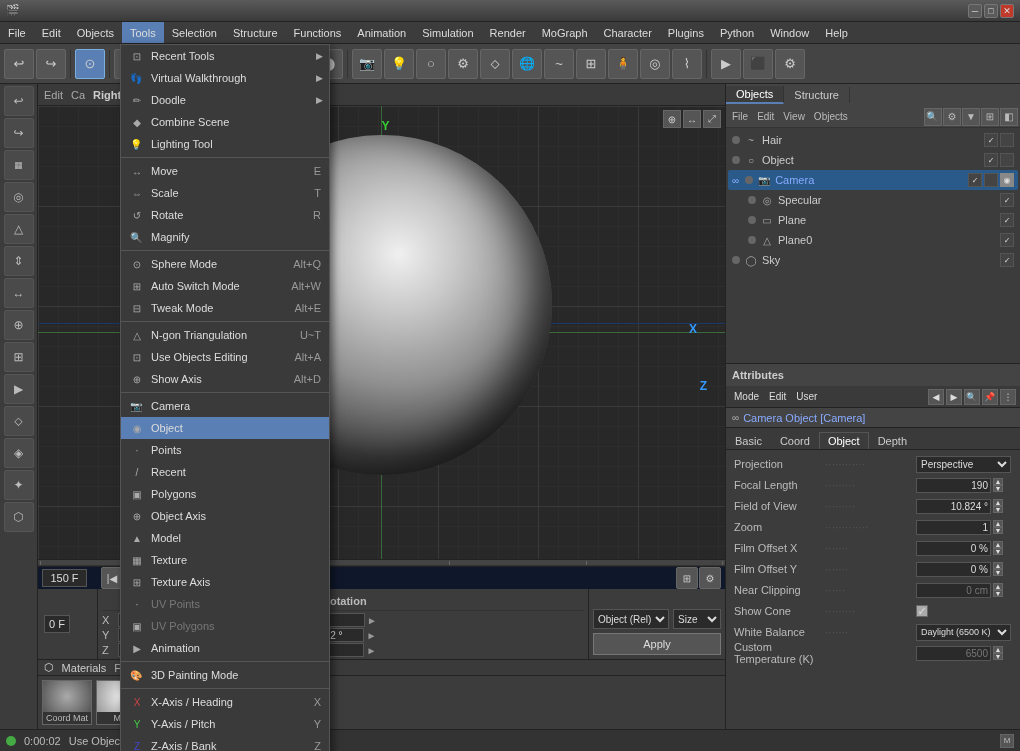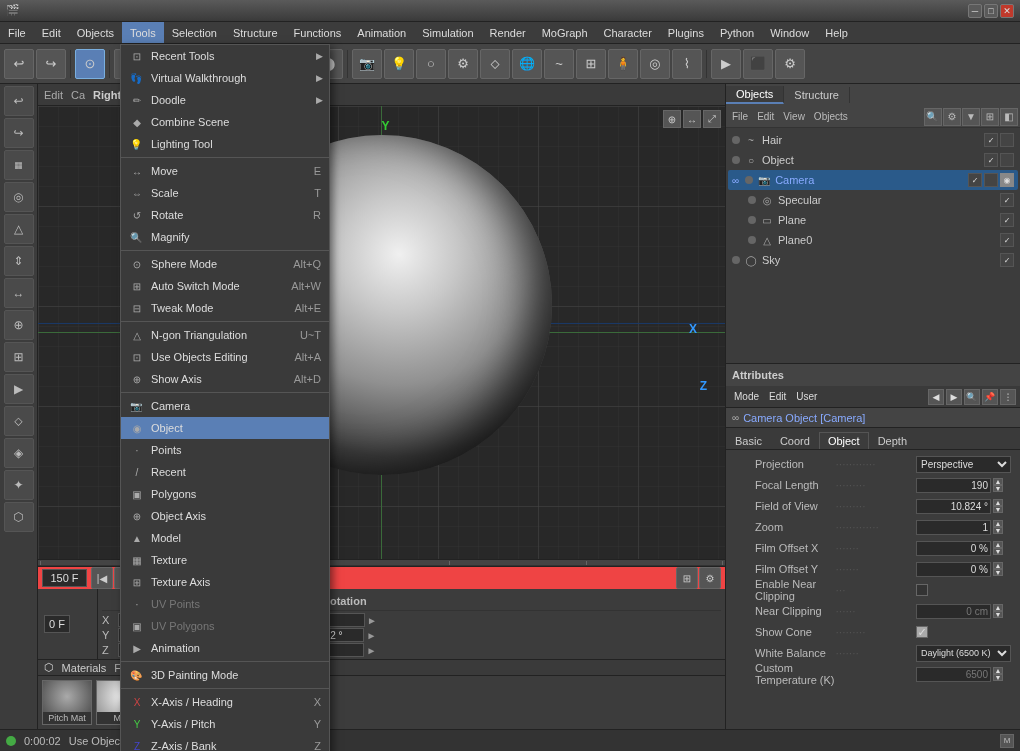--- a/index.html
+++ b/index.html
@@ -54,21 +54,21 @@
     #attributes-panel { flex: 1; display: flex; flex-direction: column; }
     #attr-header { height: 22px; background: #444; display: flex; align-items: center; padding: 0 6px; font-size: 11px; color: #ccc; font-weight: bold; }
     #attr-toolbar { height: 22px; background: #3a3a3a; border-bottom: 1px solid #222; display: flex; align-items: center; padding: 0 4px; gap: 2px; font-size: 10px; }
     #attr-title { height: 20px; background: #444; border-bottom: 1px solid #222; display: flex; align-items: center; padding: 0 6px; font-size: 11px; color: #88aaff; gap: 4px; }
     #attr-tabs { height: 22px; background: #3a3a3a; display: flex; align-items: flex-end; border-bottom: 1px solid #222; }
     .attr-tab { padding: 2px 8px; font-size: 11px; color: #ccc; cursor: pointer; border: 1px solid transparent; border-bottom: none; margin-bottom: 0; }
     .attr-tab.active { background: #3c3c3c; border-color: #555; color: #fff; }
     #attr-content { flex: 1; overflow: hidden; padding: 4px; }
     .attr-section-title { font-size: 11px; color: #eee; font-weight: bold; padding: 4px 2px; margin-bottom: 2px; }
     .attr-row { display: flex; align-items: center; height: 20px; margin-bottom: 1px; }
-    .attr-label { flex: 1; font-size: 11px; color: #bbb; padding-left: 4px; margin-left: 21px; }
+    .attr-label { flex: 1; font-size: 11px; color: #bbb; padding-left: 4px; }
     .attr-value { width: 100px; display: flex; align-items: center; gap: 2px; }
     .attr-checkbox { width: 12px; height: 12px; border: 1px solid #666; background: #333; cursor: pointer; display: flex; align-items: center; justify-content: center; }
     .attr-checkbox.checked { background: #aaa; }
 
     
     #statusbar { height: 22px; background: #333; border-top: 1px solid #222; display: flex; align-items: center; padding: 0 6px; font-size: 11px; color: #bbb; gap: 8px; }
 
     
     #tools-dropdown { position: absolute; left: 120px; top: 44px; width: 210px; background: #3a3a3a; border: 1px solid #555; z-index: 100; box-shadow: 3px 3px 8px rgba(0,0,0,0.5); }
     .dd-item { height: 22px; display: flex; align-items: center; padding: 0 8px; gap: 6px; cursor: pointer; font-size: 11px; color: #ddd; position: relative; }
@@ -90,21 +90,21 @@
     .content-wrapper { display: flex; height: calc(751px - 22px - 22px - 40px - 22px); }
 
     .left-sidebar { width: 38px; background: #3c3c3c; border-right: 1px solid #222; display: flex; flex-direction: column; align-items: center; padding: 2px; gap: 2px; }
 
     .main-area { flex: 1; display: flex; flex-direction: column; }
 
     .viewport-area { flex: 1; position: relative; background: #2a2a2a; overflow: hidden; }
 
     .timeline-area { height: 100px; background: #3c3c3c; border-top: 1px solid #222; display: flex; flex-direction: column; }
     .timeline-ruler-row { height: 22px; background: #444; border-bottom: 1px solid #333; position: relative; overflow: hidden; }
-    .timeline-playback { height: 32px; background: #ef4444; border-top: 1px solid #222; display: flex; align-items: center; gap: 4px; padding: 0 4px; }
+    .timeline-playback { height: 32px; background: #0f172a; border-top: 1px solid #222; display: flex; align-items: center; gap: 14px; padding: 0 4px; }
   </style>
 </head>
 <body>
 
 <div id="titlebar">
   <div class="title">
     <span>🎬</span>
   </div>
   <div class="win-controls">
     <div class="win-btn">─</div>
@@ -306,34 +306,47 @@
             <input type="text" value="-1431.433 cm" style="background: rgb(42, 42, 42); border: 1px solid rgb(85, 85, 85); color: rgb(221, 221, 221); font-size: 10px; width: 75px; height: 14px; padding: 0px 2px;">
             <span style="color:#999;font-size:10px;">►</span>
             <input type="text" value="0 cm" style="background: rgb(42, 42, 42); border: 1px solid rgb(85, 85, 85); color: rgb(221, 221, 221); font-size: 10px; width: 75px; height: 14px; padding: 0px 2px;">
             <span style="color:#999;font-size:10px;">►</span>
             <span style="font-size:10px;color:#bbb;">B</span>
             <input type="text" value="0 °" style="background: rgb(42, 42, 42); border: 1px solid rgb(85, 85, 85); color: rgb(221, 221, 221); font-size: 10px; width: 60px; height: 14px; padding: 0px 2px;">
             <span style="color:#999;font-size:10px;">►</span>
           </div>
         </div>
 
+        <div style="display:flex; flex-direction:column; justify-content:flex-end; padding:4px 4px; gap:4px; border-left:1px solid #222;">
+          <div style="display:flex; gap:4px; align-items:center;">
+            <select style="background:#2a2a2a;border:1px solid #555;color:#ddd;font-size:10px;height:20px;">
+              <option>Object (Rel)</option>
+              <option>World</option>
+            </select>
+            <select style="background:#2a2a2a;border:1px solid #555;color:#ddd;font-size:10px;height:20px;">
+              <option>Size</option>
+              <option>Scale</option>
+            </select>
+          </div>
+          <button style="background:#555;border:1px solid #777;color:#ddd;font-size:11px;padding:2px 12px;cursor:pointer;height:22px;">Apply</button>
+        </div>
       </div>
     </div>
 
     <div id="materials-panel">
       <div id="mat-header">
         <span>⬡</span>
         <span>Materials</span>
         <span style="color:#aaa;cursor:pointer;">File</span>
         <span style="color:#aaa;cursor:pointer;">Edit</span>
       </div>
       <div id="mat-content">
         <div class="mat-item">
           <div class="mat-preview" style="background: radial-gradient(circle, #aaa 0%, #555 100%);"></div>
-          <div class="mat-name">Pitch Mat</div>
+          <div class="mat-name">Coord Mat</div>
         </div>
         <div class="mat-item">
           <div class="mat-preview" style="background: radial-gradient(circle, #eee 0%, #999 100%);"></div>
           <div class="mat-name">Mat</div>
         </div>
       </div>
     </div>
 
   </div>
 
@@ -519,27 +532,20 @@
           <div style="flex:1; color:#555; font-size:10px;">·······</div>
           <div class="attr-value">
             <input type="text" value="0 %" style="background: rgb(42, 42, 42); border: 1px solid rgb(85, 85, 85); color: rgb(221, 221, 221); font-size: 10px; width: 75px; height: 15px; text-align: right; padding: 0px 2px;">
             <div style="display:flex;flex-direction:column;">
               <div style="width:10px;height:7px;background:#555;border:1px solid #666;display:flex;align-items:center;justify-content:center;font-size:7px;cursor:pointer;">▲</div>
               <div style="width:10px;height:7px;background:#555;border:1px solid #666;display:flex;align-items:center;justify-content:center;font-size:7px;cursor:pointer;">▼</div>
             </div>
           </div>
         </div>
 
-        <div class="attr-row">
-          <div class="attr-label">Enable Near Clipping</div>
-          <div style="flex:1; color:#555; font-size:10px;">···</div>
-          <div class="attr-value">
-            <div class="attr-checkbox"></div>
-          </div>
-        </div>
 
         <div class="attr-row">
           <div class="attr-label">Near Clipping</div>
           <div style="flex:1; color:#555; font-size:10px;">······</div>
           <div class="attr-value">
             <input type="text" value="0 cm" style="background: rgb(42, 42, 42); border: 1px solid rgb(85, 85, 85); color: rgb(119, 119, 119); font-size: 10px; width: 75px; height: 15px; text-align: right; padding: 0px 2px;">
             <div style="display:flex;flex-direction:column;">
               <div style="width:10px;height:7px;background:#555;border:1px solid #666;display:flex;align-items:center;justify-content:center;font-size:7px;cursor:pointer;">▲</div>
               <div style="width:10px;height:7px;background:#555;border:1px solid #666;display:flex;align-items:center;justify-content:center;font-size:7px;cursor:pointer;">▼</div>
             </div>

